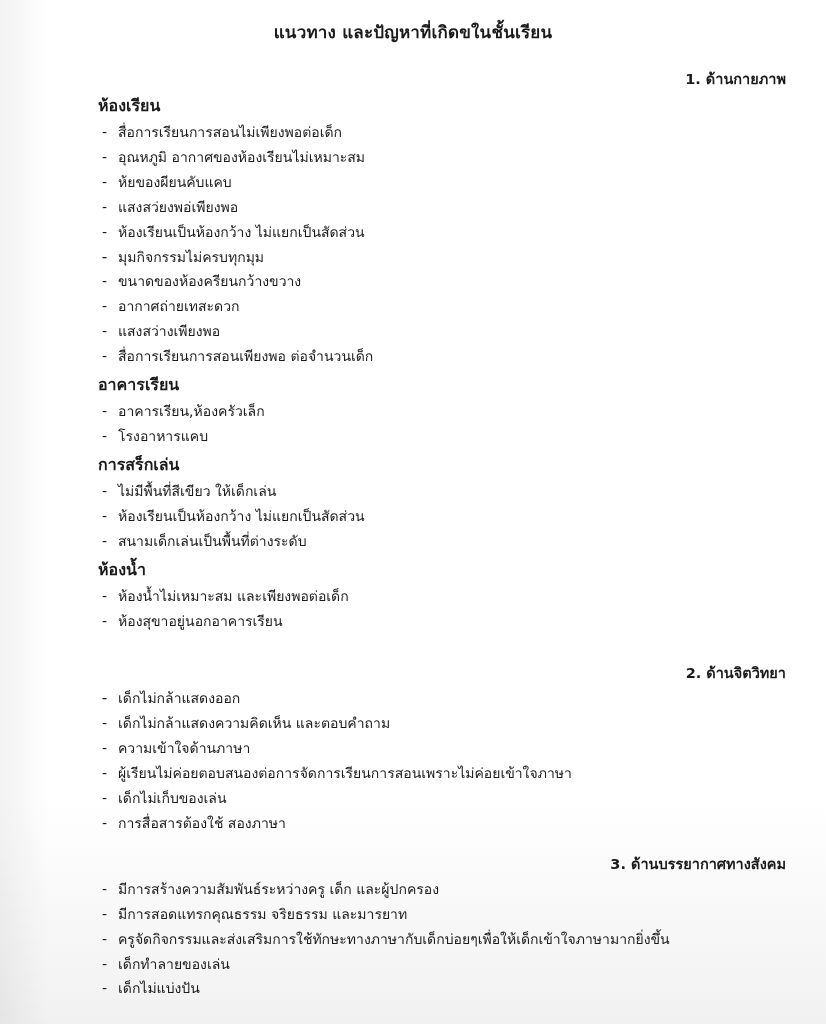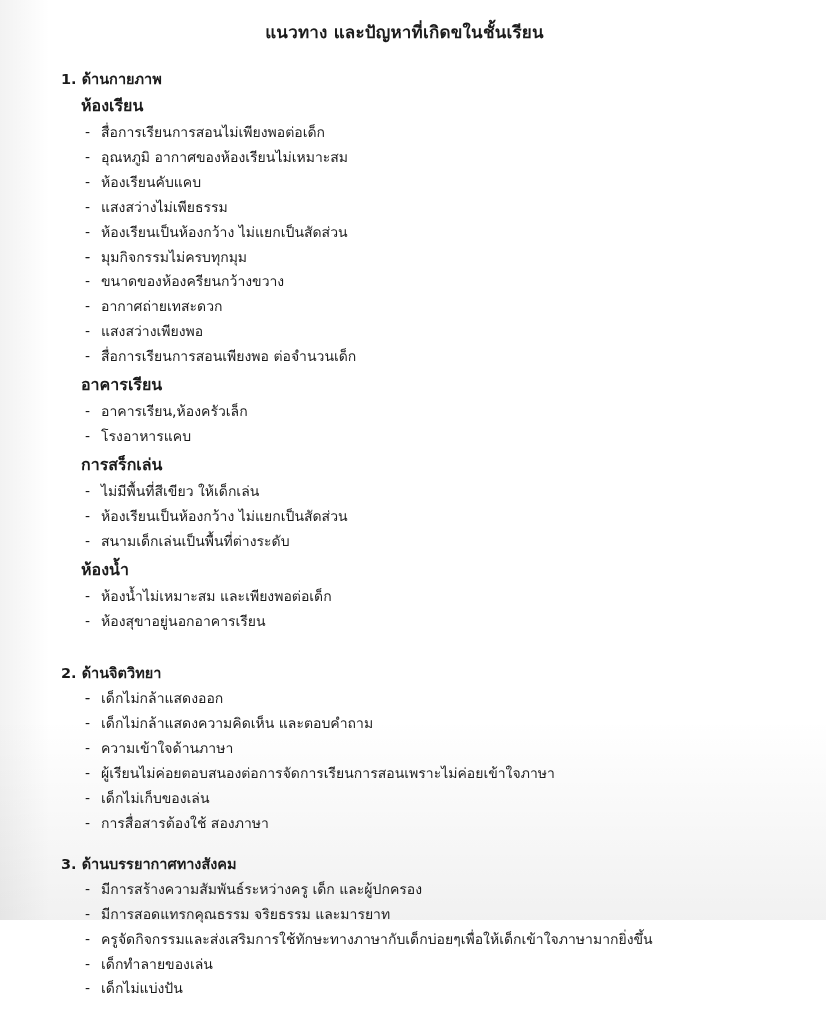--- a/index.html
+++ b/index.html
@@ -12,43 +12,44 @@
     background: #ffffff;
     font-family: "DejaVu Sans", "Liberation Sans", sans-serif;
     color: #1b1b1b;
     overflow: hidden;
     position: relative;
   }
   
   .page {
     position: relative;
     width: 826px;
-    height: 920px;
+    height: 1024px;
     box-sizing: border-box;
-    padding: 10px 40px 0 23px;
+    padding: 10px 40px 0 40px;
     background:
       linear-gradient(to bottom, rgba(255,255,255,0) 78%, rgba(0,0,0,0.055) 100%),
       linear-gradient(to right, rgba(0,0,0,0.05) 0%, rgba(255,255,255,0) 6%),
       #ffffff;
   }
   .doc-title {
     text-align: center;
     font-size: 17px;
     font-weight: bold;
     margin: 8px 0 22px 0;
     letter-spacing: 0.2px;
   }
   .section {
     margin-bottom: 2px;
   }
   .section-head {
     font-size: 14.5px;
     font-weight: bold;
     margin: 0 0 2px 0;
     padding-left: 38px;
+    text-align: right;
   }
   .subsection-head {
     font-size: 16px;
     font-weight: bold;
     margin: 3px 0 2px 0;
     padding-left: 58px;
   }
   ul.items {
     list-style: none;
     margin: 0 0 2px 0;
@@ -80,22 +81,22 @@
 
   <div class="doc-title">แนวทาง และปัญหาที่เกิดขในชั้นเรียน</div>
 
   <div class="section sec1">
     <div class="section-head">1. ด้านกายภาพ</div>
 
     <div class="subsection-head">ห้องเรียน</div>
     <ul class="items">
       <li><span class="dash">-</span><span>สื่อการเรียนการสอนไม่เพียงพอต่อเด็ก</span></li>
       <li><span class="dash">-</span><span>อุณหภูมิ อากาศของห้องเรียนไม่เหมาะสม</span></li>
-      <li><span class="dash">-</span><span>ห้องเรียนคับแคบ</span></li>
-      <li><span class="dash">-</span><span>แสงสว่างไม่เพียธรรม</span></li>
+      <li><span class="dash">-</span><span>ห้ยของผียนคับแคบ</span></li>
+      <li><span class="dash">-</span><span>แสงสว่ยงพอ่เพียงพอ</span></li>
       <li><span class="dash">-</span><span>ห้องเรียนเป็นห้องกว้าง ไม่แยกเป็นสัดส่วน</span></li>
       <li><span class="dash">-</span></li>
       <li><span class="dash">-</span><span>มุมกิจกรรมไม่ครบทุกมุม</span></li>
       <li><span class="dash">-</span><span>ขนาดของห้องครียนกว้างขวาง</span></li>
       <li><span class="dash">-</span><span>อากาศถ่ายเทสะดวก</span></li>
       <li><span class="dash">-</span><span>แสงสว่างเพียงพอ</span></li>
       <li><span class="dash">-</span><span>สื่อการเรียนการสอนเพียงพอ ต่อจำนวนเด็ก</span></li>
     </ul>
 
     <div class="subsection-head">อาคารเรียน</div>

